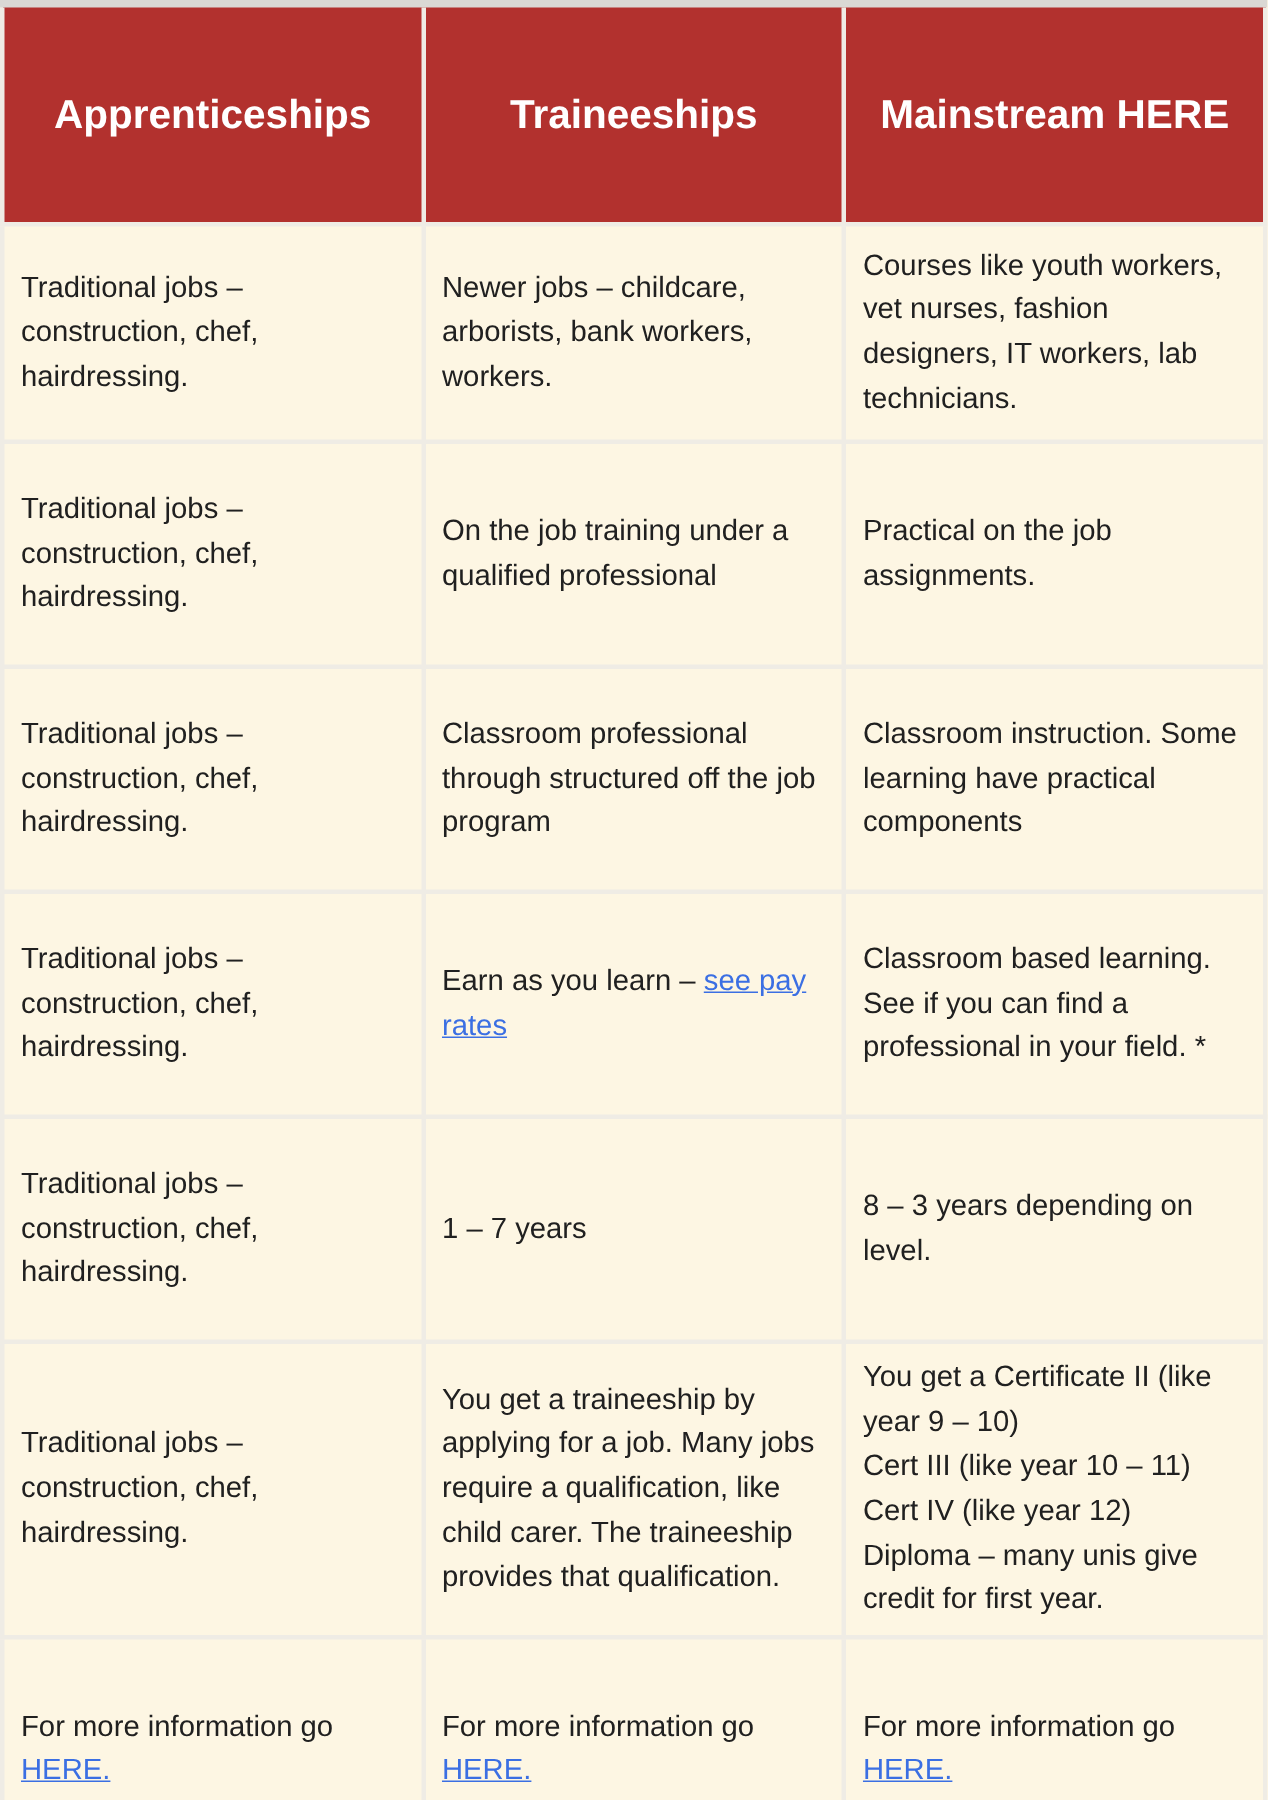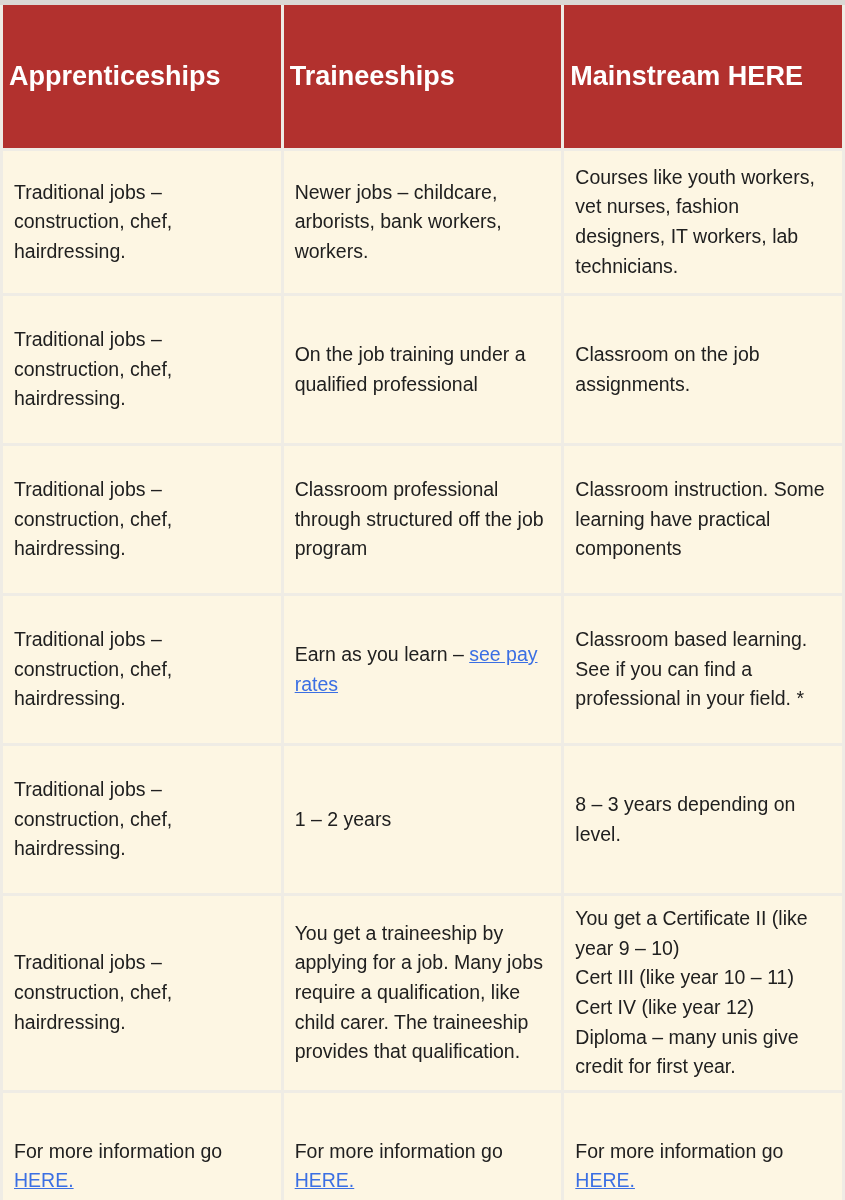--- a/index.html
+++ b/index.html
@@ -23,21 +23,21 @@
   table.compare {
     width: 845px;
     table-layout: fixed;
     border-collapse: collapse;
   }
   table.compare th {
     background: var(--header-bg);
     color: var(--header-text);
     font-size: 27px;
     font-weight: bold;
-    text-align: left;
+    text-align: center;
     vertical-align: middle;
     height: 147px;
     border: 3px solid var(--cell-border);
     border-top: 5px solid var(--top-border);
     padding: 4px 6px;
   }
   table.compare td {
     background: var(--body-bg);
     color: var(--text);
     font-size: 19.5px;
@@ -72,35 +72,35 @@
   </thead>
   <tbody>
       <tr>
         <td>Traditional jobs – construction, chef, hairdressing.</td>
         <td>Newer jobs – childcare, arborists, bank workers, workers.</td>
         <td>Courses like youth workers, vet nurses, fashion designers, IT workers, lab technicians.</td>
       </tr>
       <tr>
         <td>Traditional jobs – construction, chef, hairdressing.</td>
         <td>On the job training under a qualified professional</td>
-        <td>Classroom on the job assignments.</td>
+        <td>Practical on the job assignments.</td>
       </tr>
       <tr>
         <td>Traditional jobs – construction, chef, hairdressing.</td>
         <td>Classroom professional through structured off the job program</td>
         <td>Classroom instruction. Some learning have practical components</td>
       </tr>
       <tr>
         <td>Traditional jobs – construction, chef, hairdressing.</td>
         <td>Earn as you learn – <a href="#">see pay rates</a></td>
         <td>Classroom based learning. See if you can find a professional in your field. *</td>
       </tr>
       <tr>
         <td>Traditional jobs – construction, chef, hairdressing.</td>
-        <td>1 – 2 years</td>
+        <td>1 – 7 years</td>
         <td>8 – 3 years depending on level.</td>
       </tr>
       <tr>
         <td>Traditional jobs – construction, chef, hairdressing.</td>
         <td>You get a traineeship by applying for a job. Many jobs require a qualification, like child carer. The traineeship provides that qualification.</td>
         <td>You get a Certificate II (like year 9 – 10)<br>Cert III (like year 10 – 11)<br>Cert IV (like year 12)<br>Diploma – many unis give credit for first year.</td>
       </tr>
       <tr>
         <td>For more information go <a href="#">HERE.</a></td>
         <td>For more information go <a href="#">HERE.</a></td>

